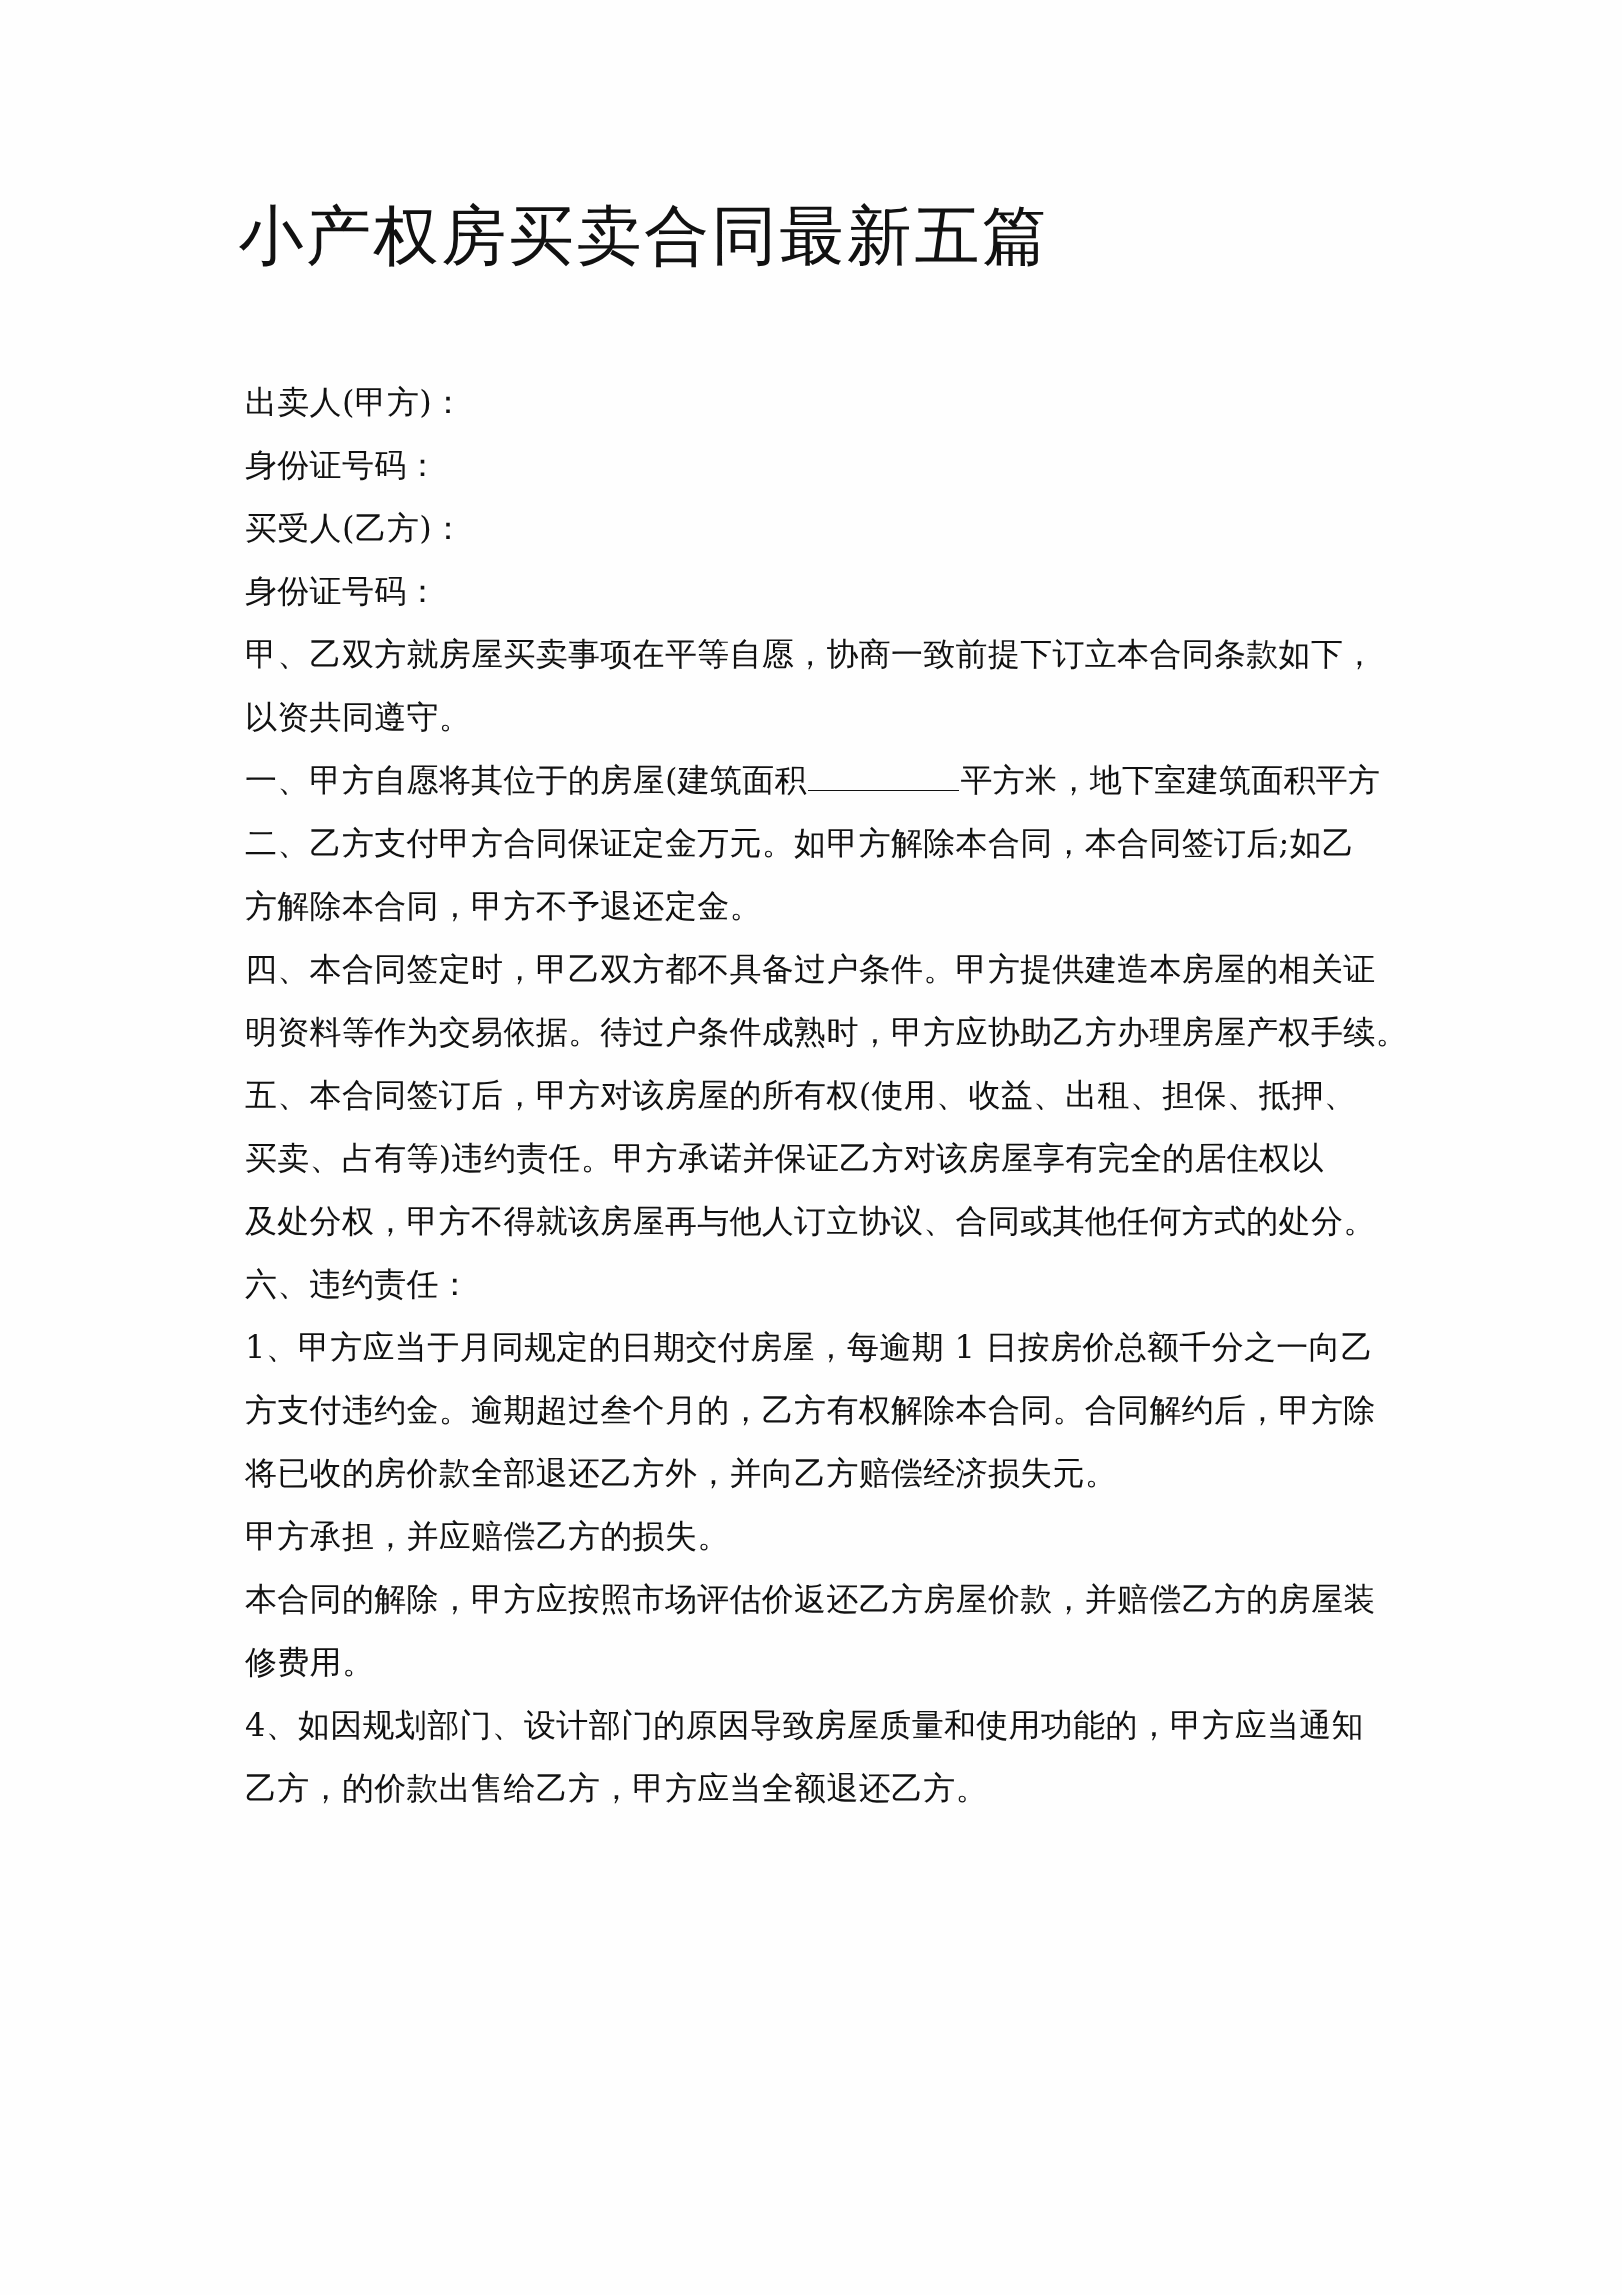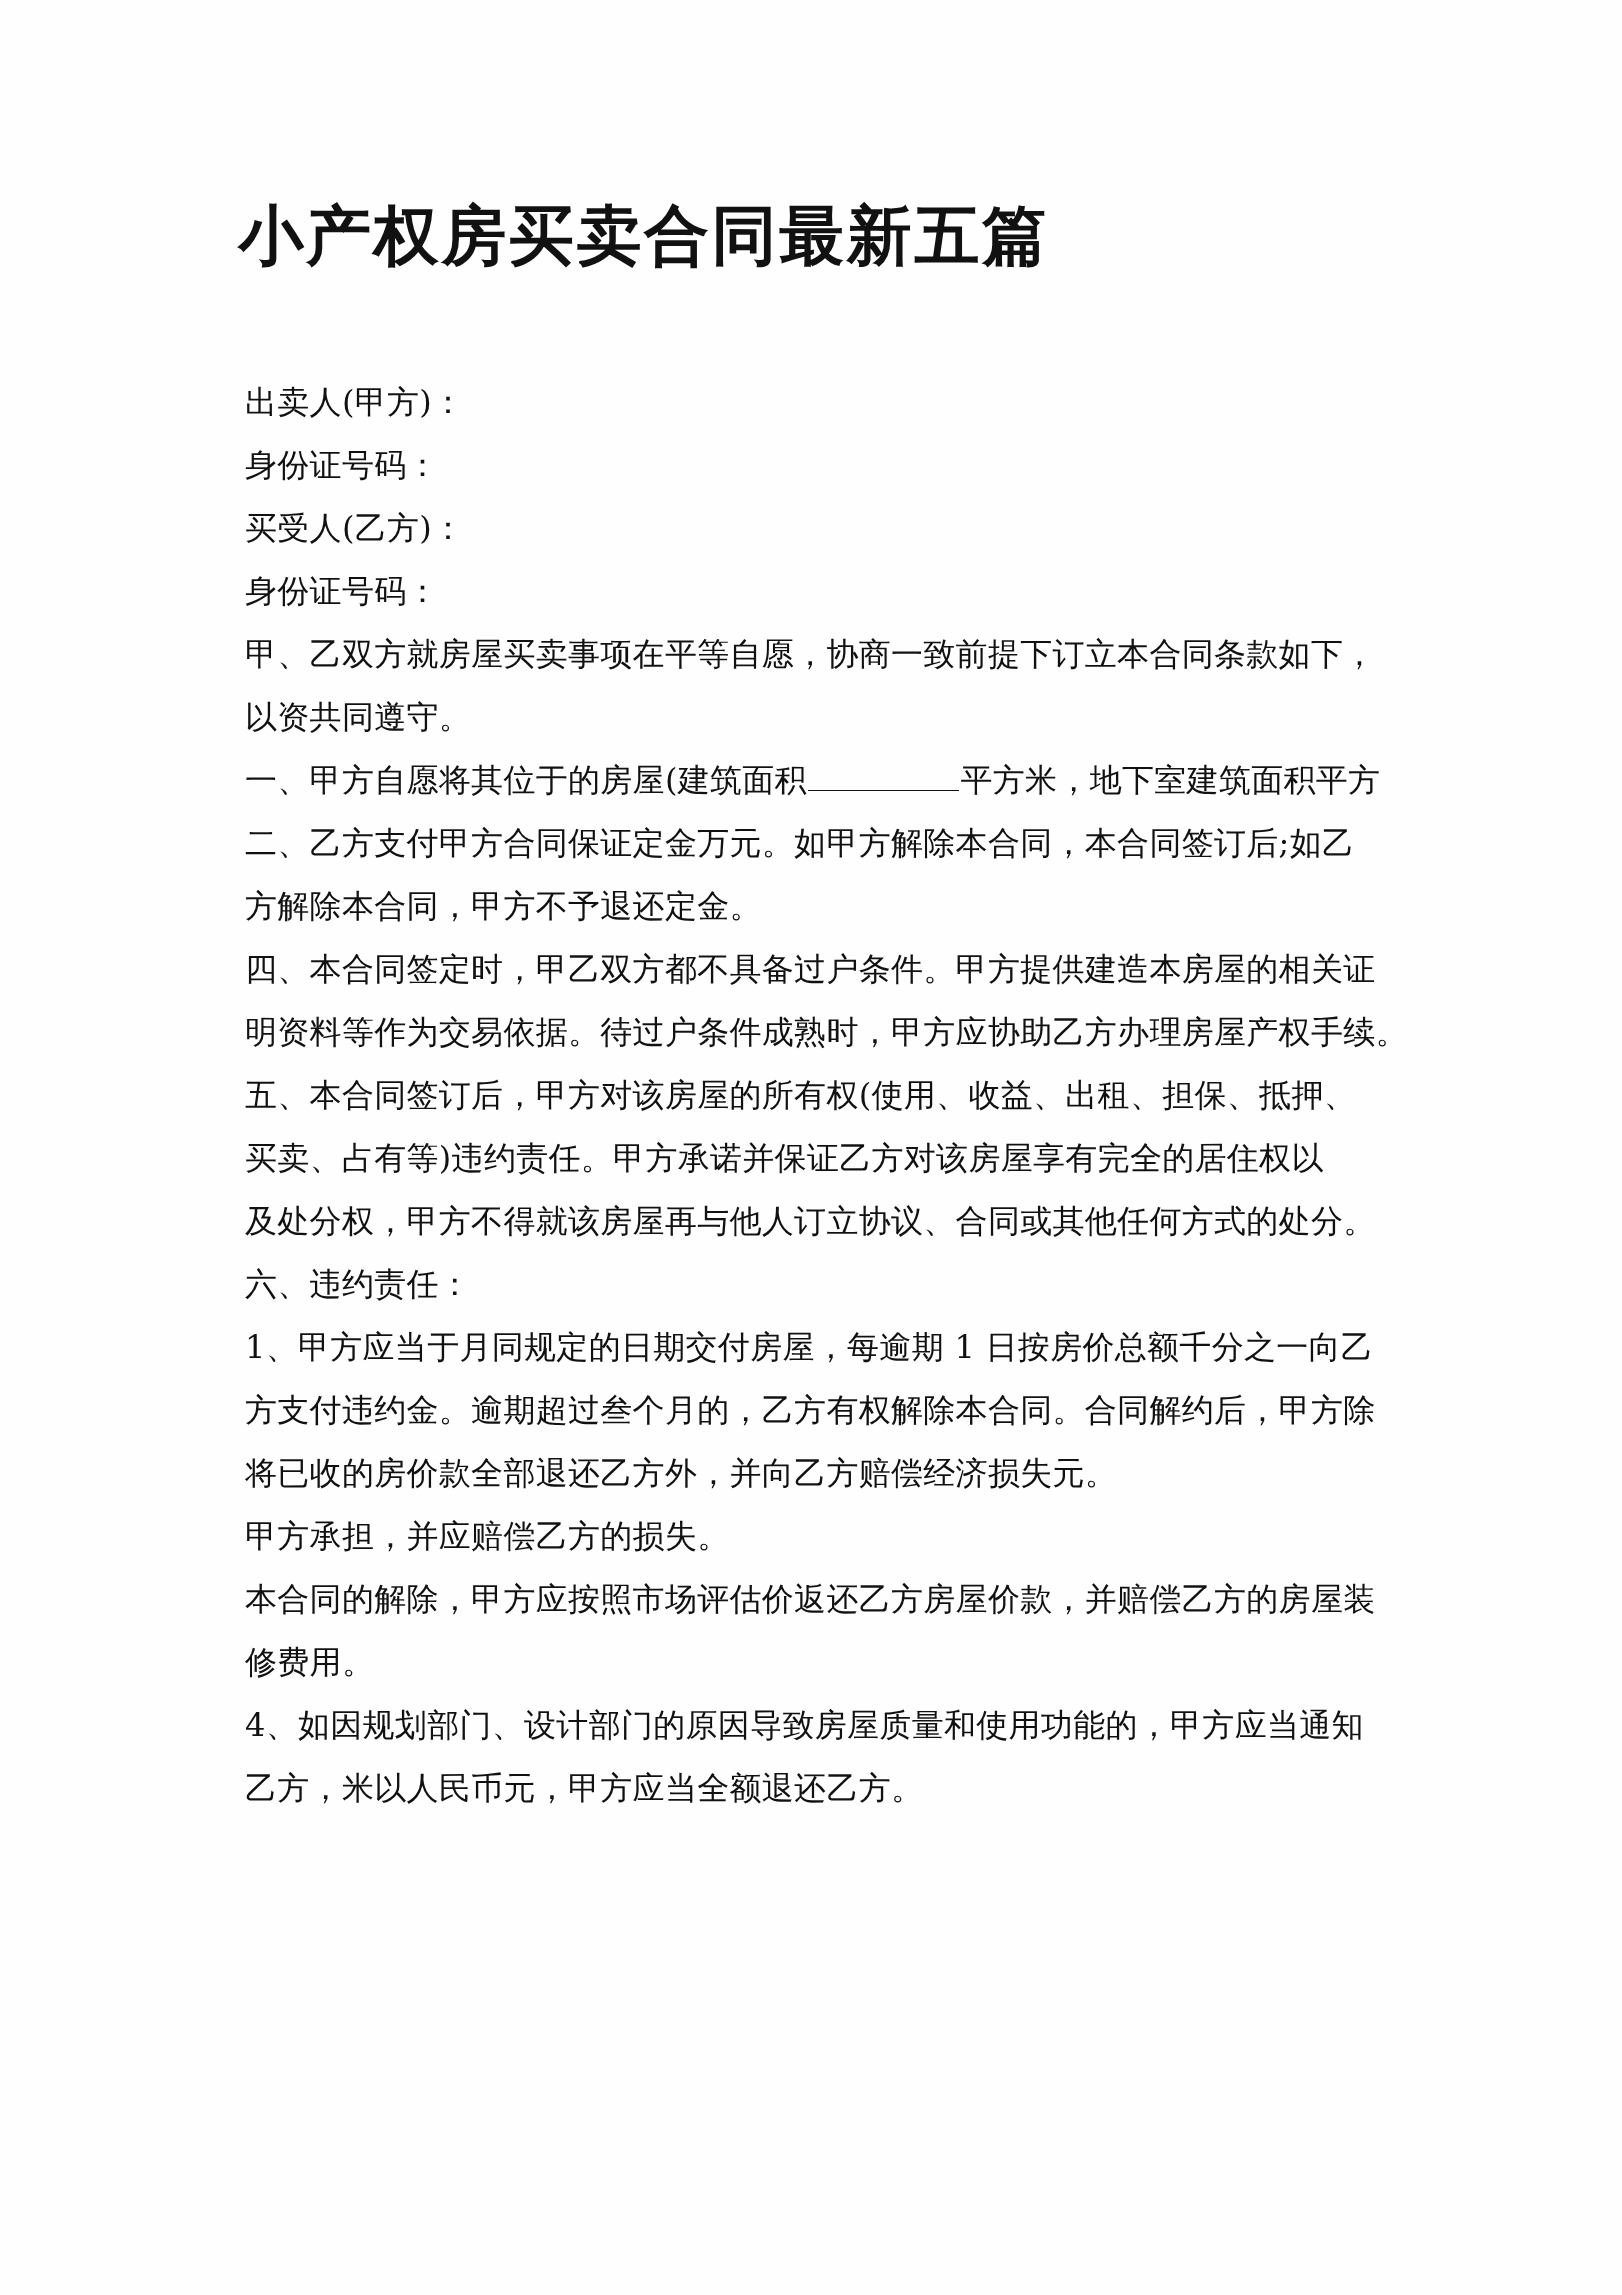--- a/index.html
+++ b/index.html
@@ -24,21 +24,21 @@
   }
   .title {
     position: absolute;
     left: 0;
     top: 196px;
     width: 1288px;
     text-align: center;
     font-size: 65px;
     line-height: 79px;
     letter-spacing: 2.6px;
-    font-weight: bold;
+    font-weight: normal;
     margin: 0;
   }
   .body {
     position: absolute;
     left: 245px;
     top: 371px;
     width: 1152px;
   }
   .line {
     height: 63px;
@@ -91,17 +91,17 @@
     <div class="line">1、甲方应当于月同规定的日期交付房屋，每逾期 1 日按房价总额千分之一向乙</div>
     <div class="line">方支付违约金。逾期超过叁个月的，乙方有权解除本合同。合同解约后，甲方除</div>
     <div class="line">将已收的房价款全部退还乙方外，并向乙方赔偿经济损失元。</div>
 
     <div class="line">甲方承担，并应赔偿乙方的损失。</div>
 
     <div class="line">本合同的解除，甲方应按照市场评估价返还乙方房屋价款，并赔偿乙方的房屋装</div>
     <div class="line">修费用。</div>
 
     <div class="line">4、如因规划部门、设计部门的原因导致房屋质量和使用功能的，甲方应当通知</div>
-    <div class="line">乙方，米以人民币元，甲方应当全额退还乙方。</div>
+    <div class="line">乙方，的价款出售给乙方，甲方应当全额退还乙方。</div>
 
   </div>
 </div>
 
 
 </body></html>

